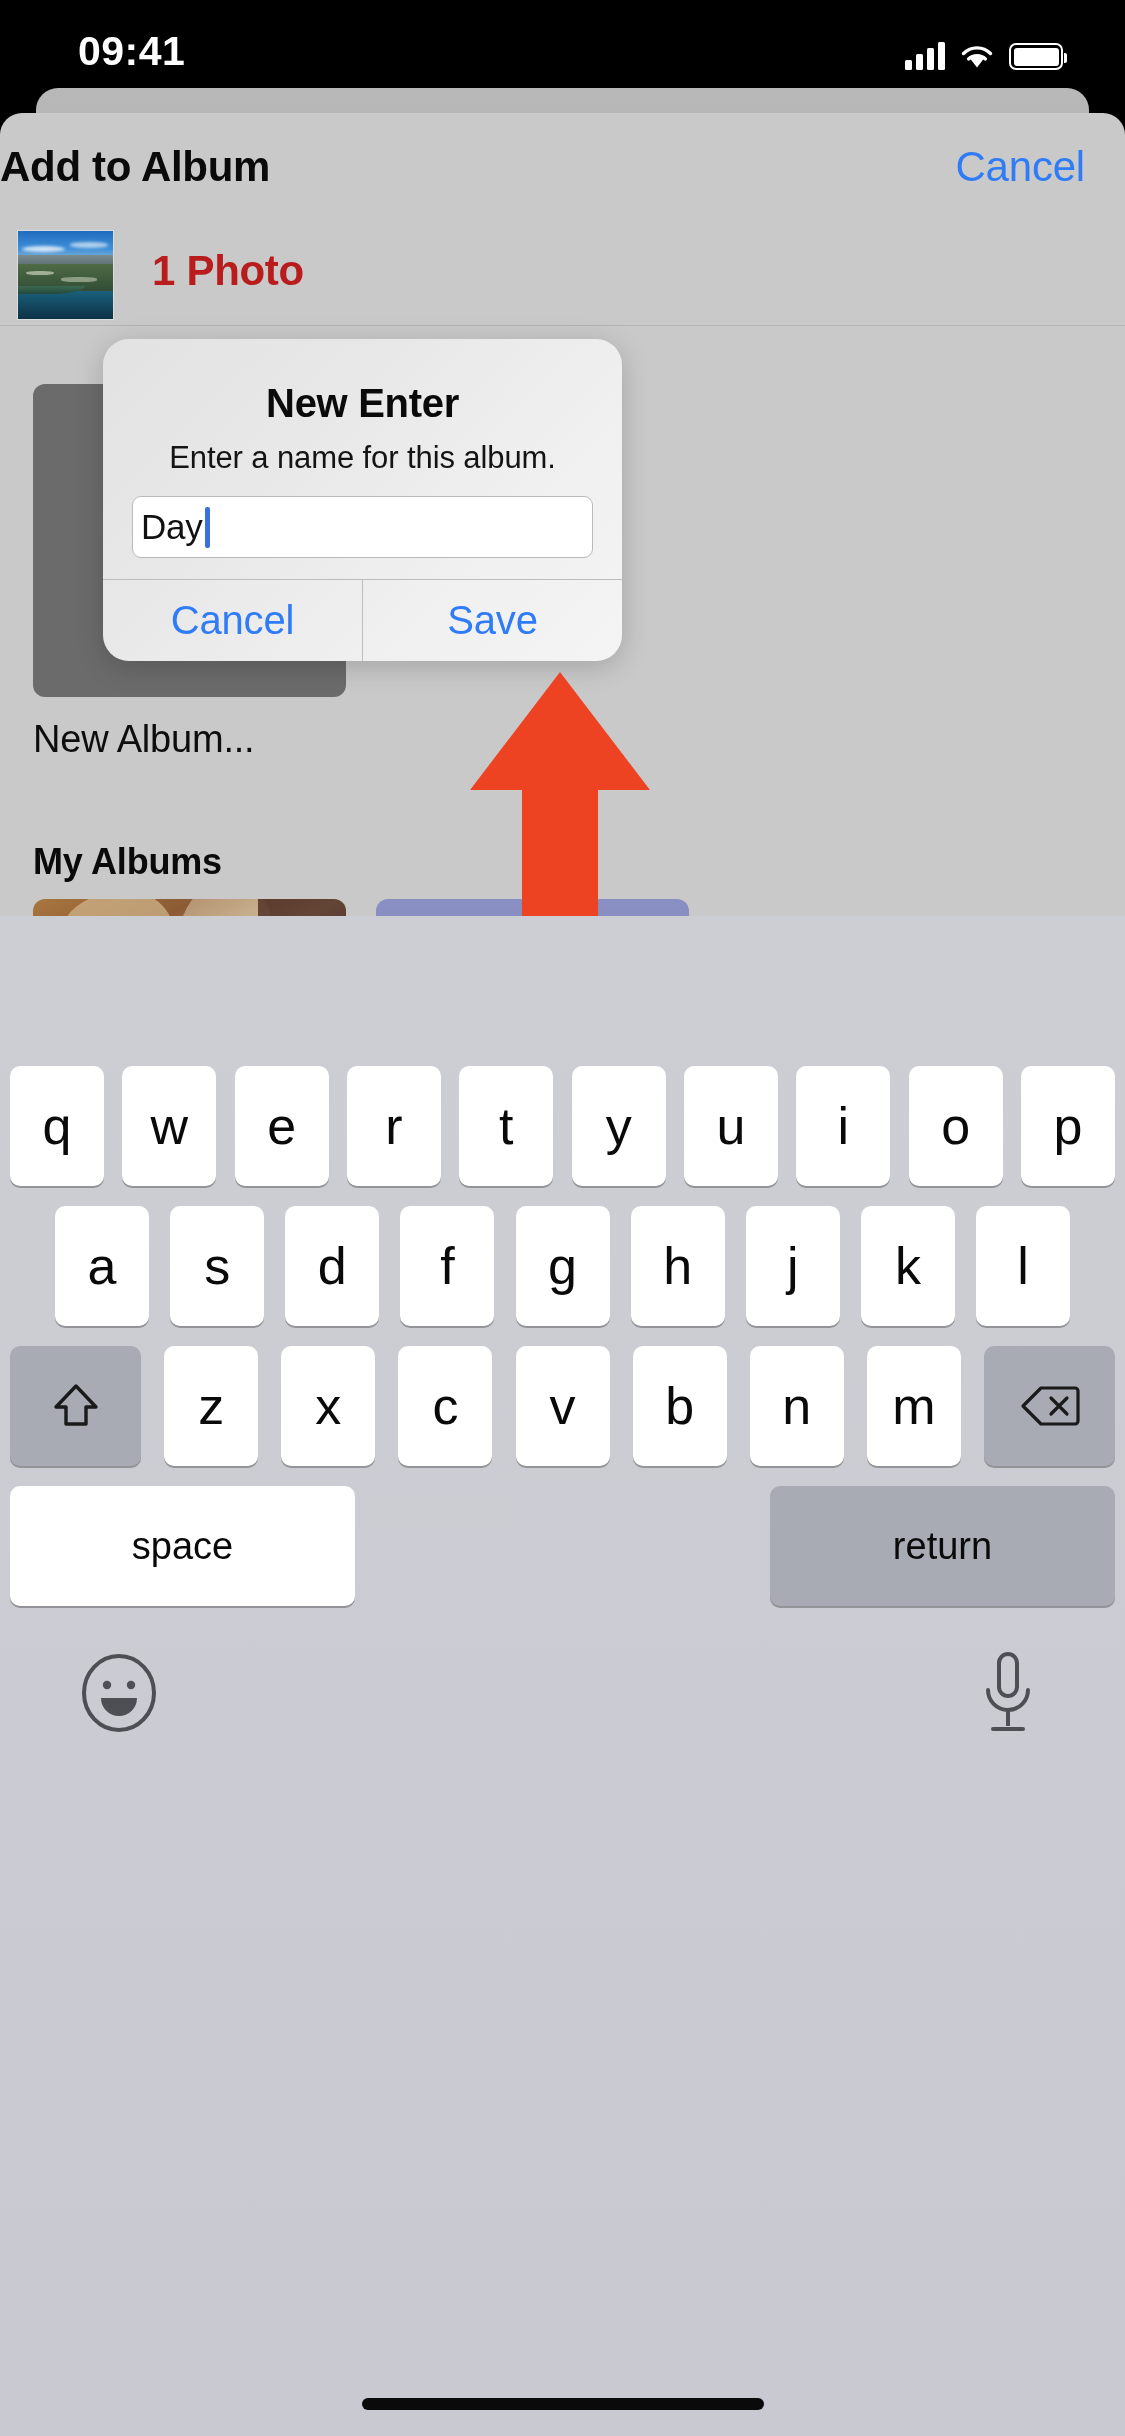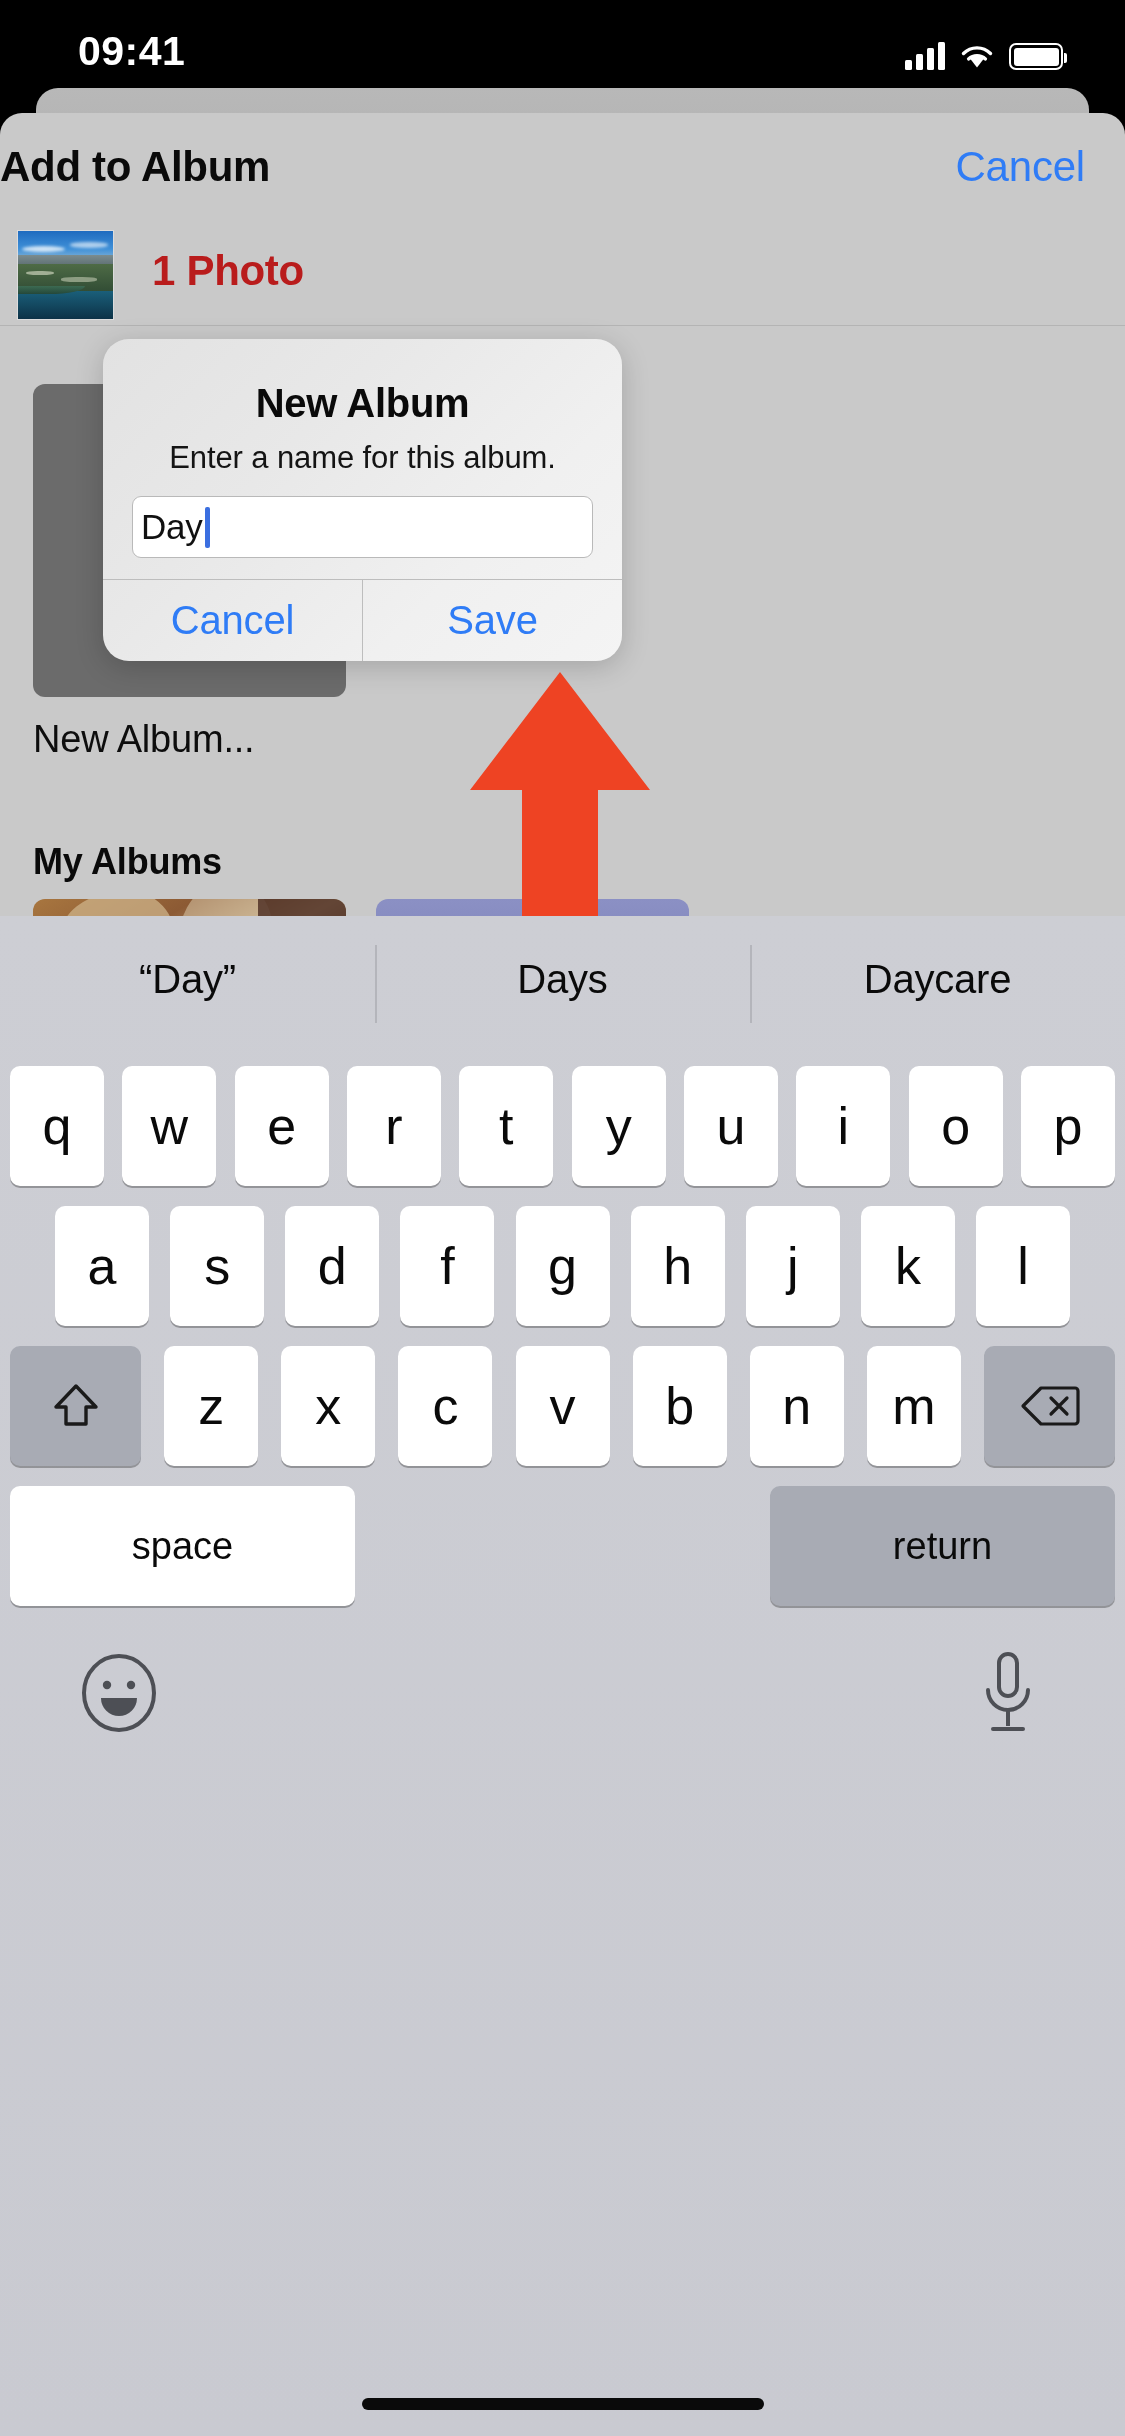--- a/index.html
+++ b/index.html
@@ -181,46 +181,41 @@
           <span class="leaf2"></span>
           <span class="dark"></span>
       </div>
       <div class="album-tile" id="album-1">
         <span class="blob"></span>
       </div>
     </div>
   </div>
 
   <div id="alert">
-    <div id="alert-title">New Album</div>
+    <div id="alert-title">New Enter</div>
     <div id="alert-msg">Enter a name for this album.</div>
     <div id="alert-field">
       <span id="alert-field-text">Day</span>
         <span id="alert-caret"></span>
     </div>
     <div id="alert-buttons">
       <div class="alert-btn" id="alert-btn-cancel">Cancel</div>
       <div class="alert-btn" id="alert-btn-save">Save</div>
     </div>
   </div>
 
   <div id="red-arrow">
     <svg viewBox="0 0 180 333" width="180" height="333">
       <polygon points="90,0 180,118 128,118 128,333 52,333 52,118 0,118" fill="#ee4323"></polygon>
     </svg>
   </div>
 
   <div id="keyboard">
     <div id="kb-panel">
 
-      <div id="suggestion-bar">
-        <div class="sugg">“Day”</div>
-        <div class="sugg">Days</div>
-        <div class="sugg">Daycare</div>
-      </div>
 
       <div class="kb-row" id="row1">
         <div class="key">q</div>
         <div class="key">w</div>
         <div class="key">e</div>
         <div class="key">r</div>
         <div class="key">t</div>
         <div class="key">y</div>
         <div class="key">u</div>
         <div class="key">i</div>

